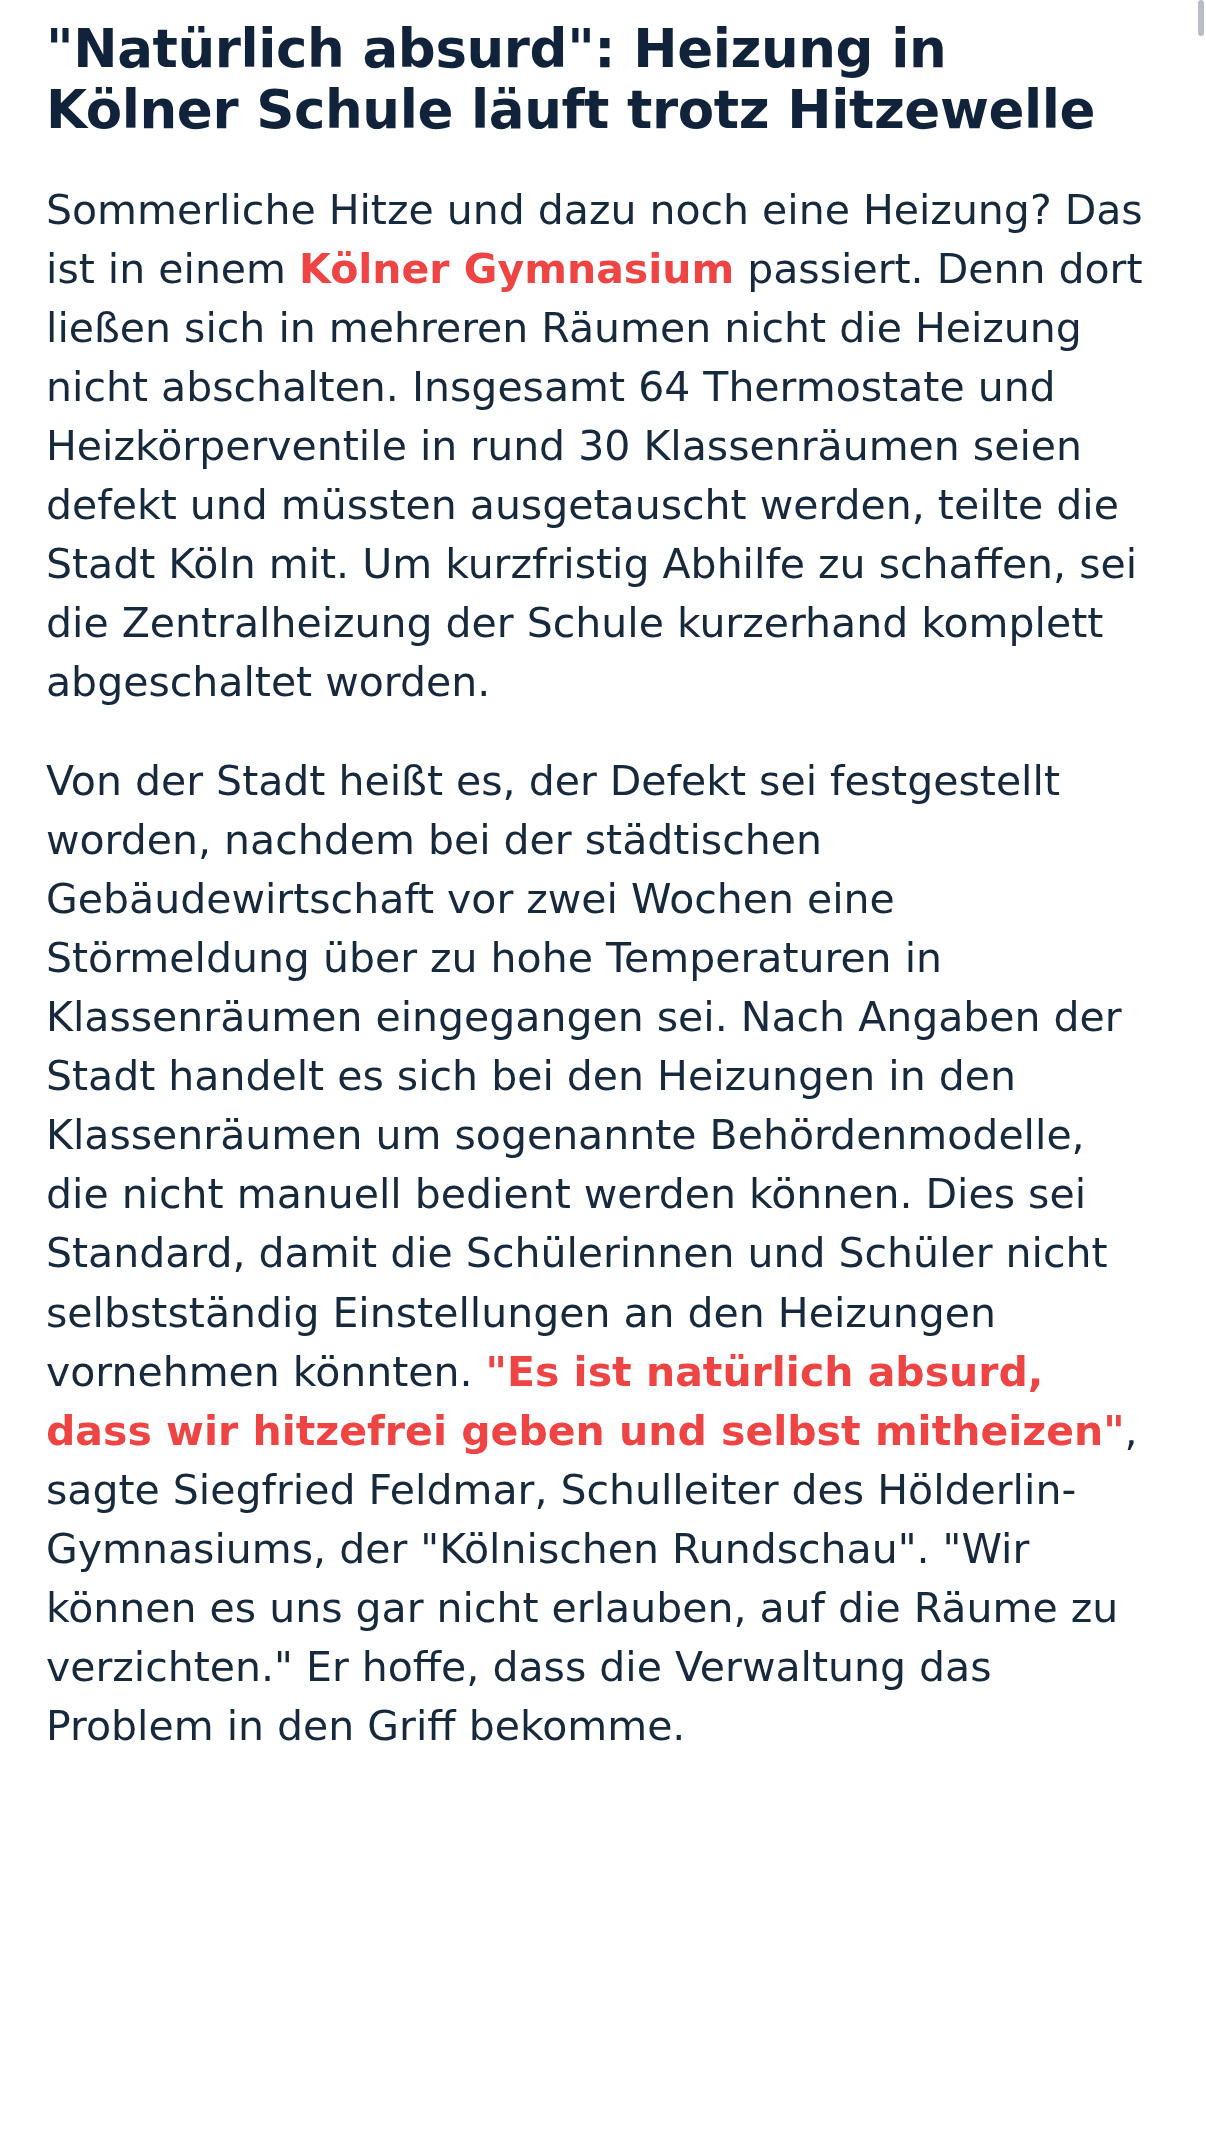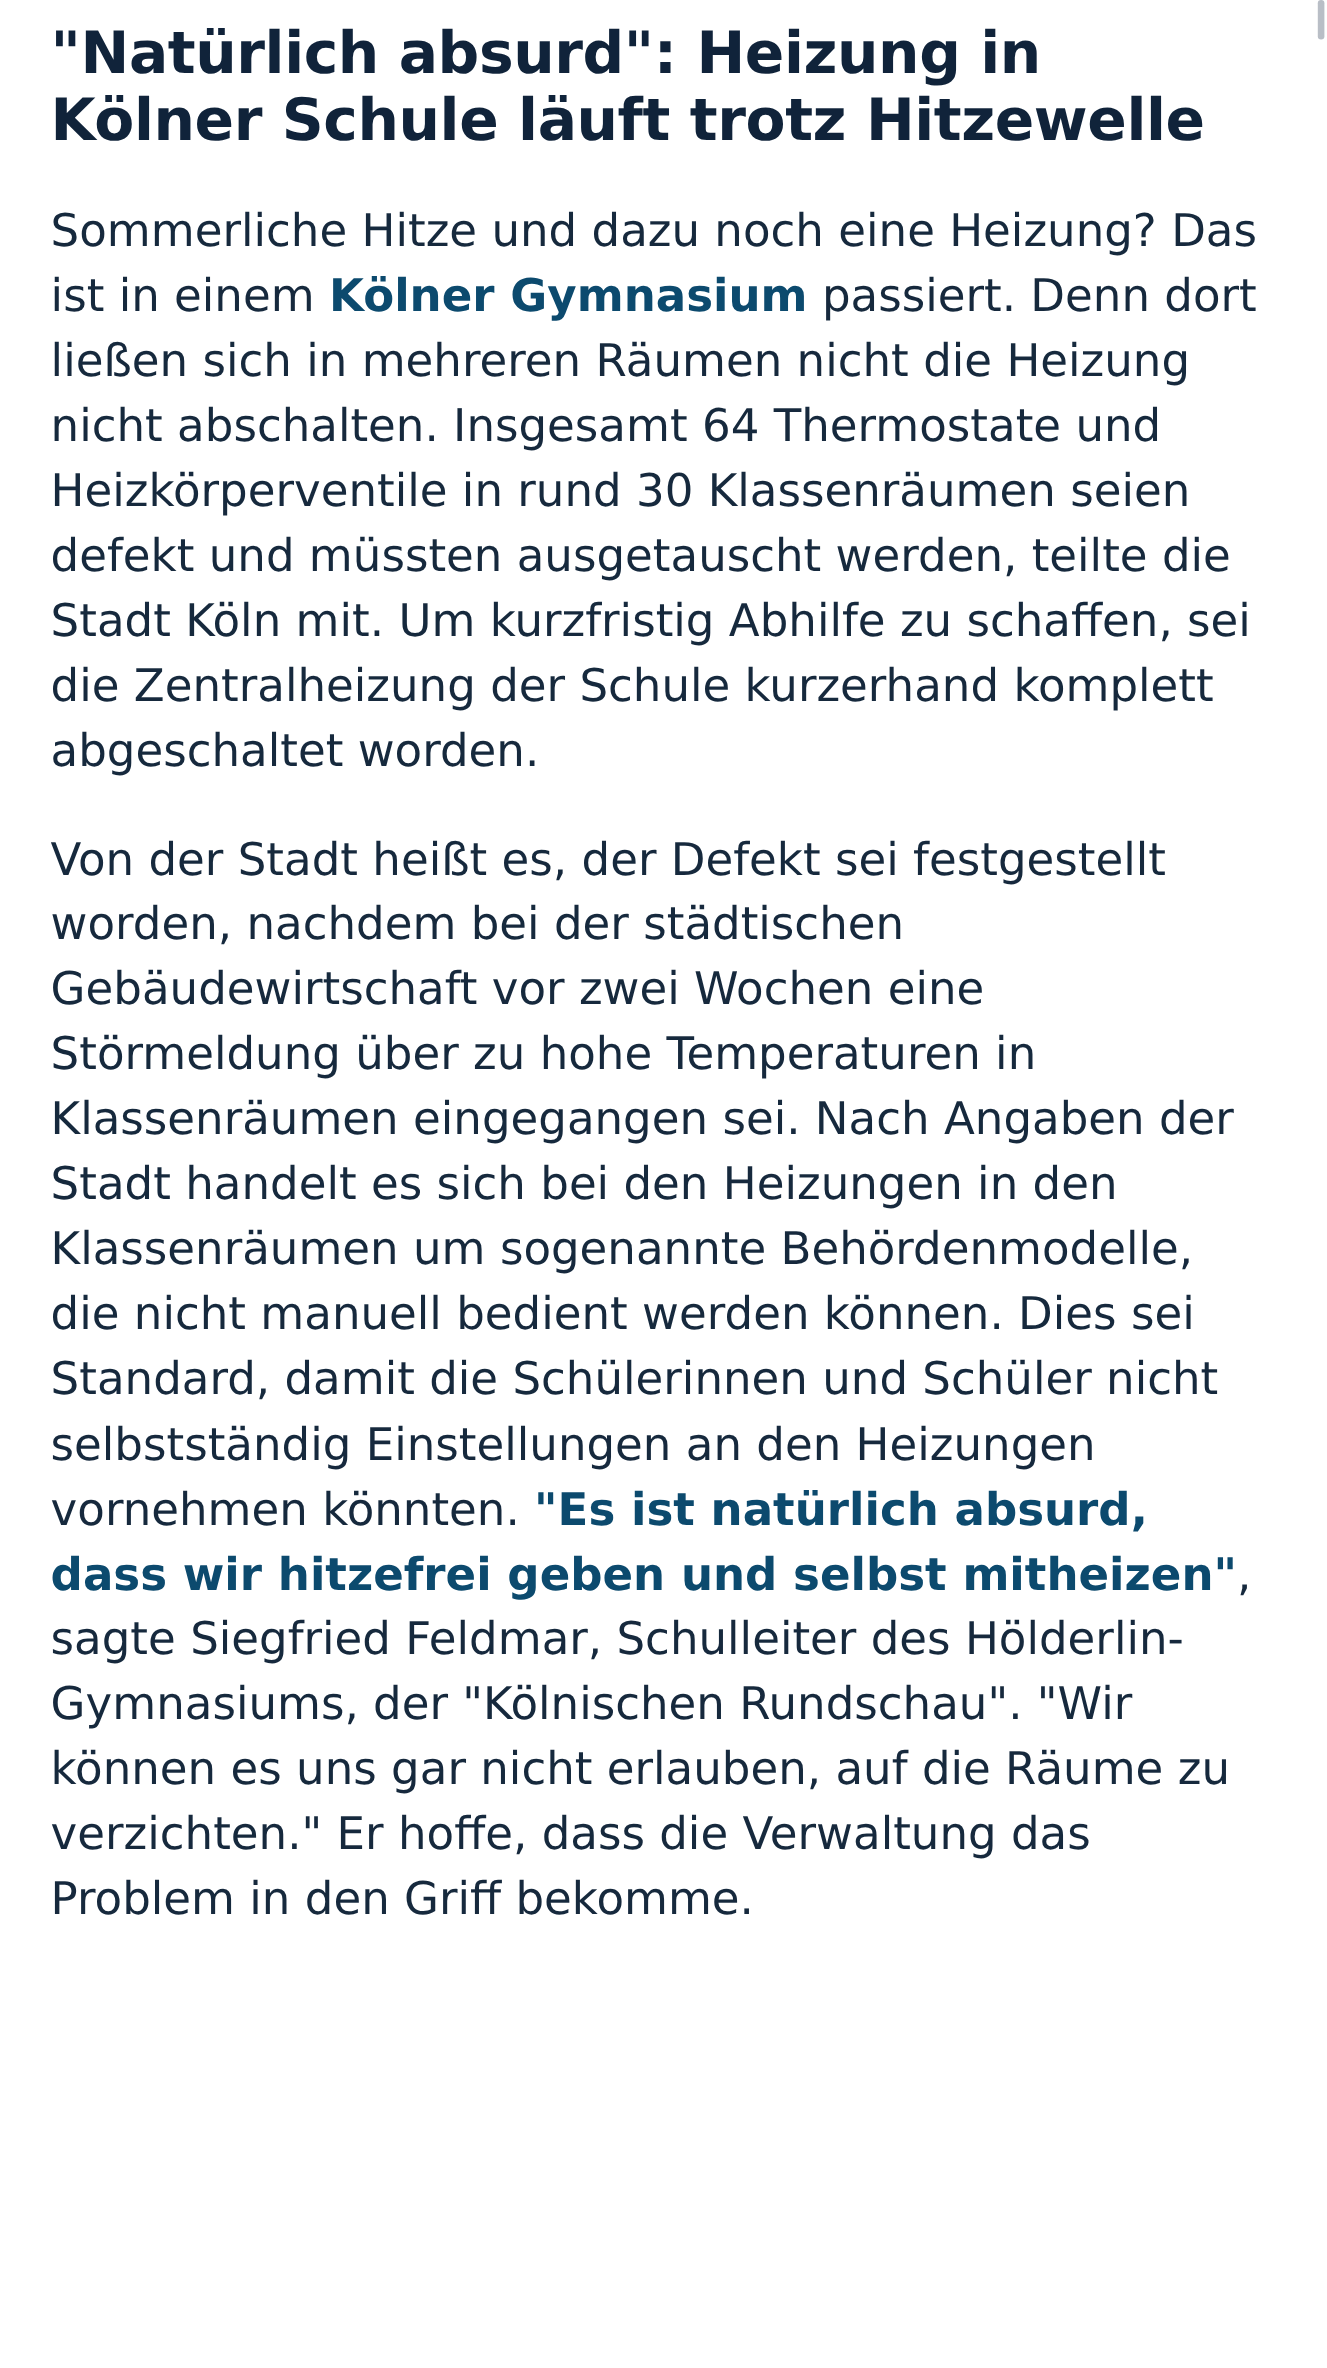--- a/index.html
+++ b/index.html
@@ -35,21 +35,21 @@
     font-size: 41px;
     line-height: 1.44;
     font-weight: 400;
     color: #16293d;
   }
   p.article-paragraph:last-of-type {
     margin-bottom: 16px;
   }
   .bold {
     font-weight: 700;
-    color: #0c4a6e;
+    color: #ef4444;
   }
   
   .scrollbar-track {
     position: absolute;
     top: 0;
     right: 0;
     width: 10px;
     height: 2153px;
     background: #ffffff;
   }

